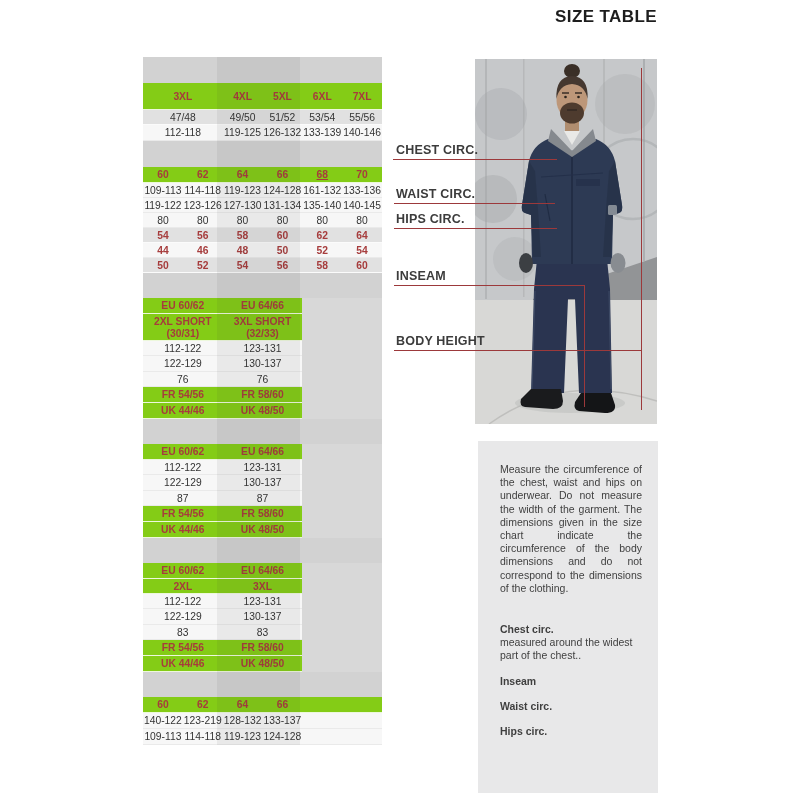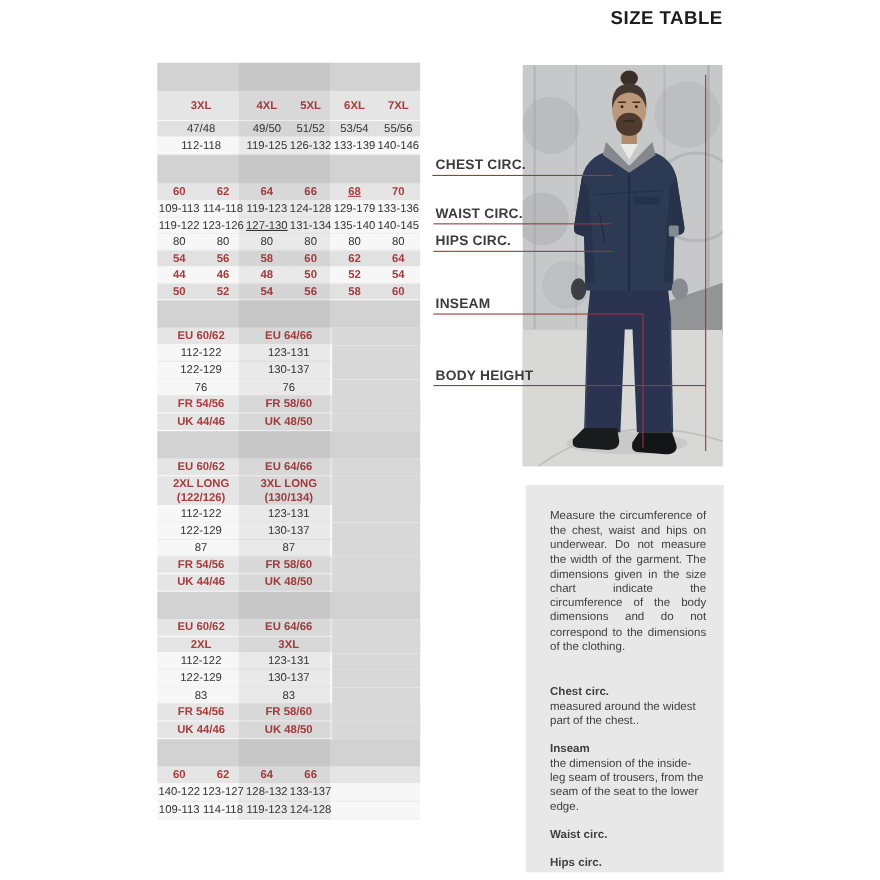--- a/index.html
+++ b/index.html
@@ -5,21 +5,21 @@
   html,body{margin:0;padding:0;background:#fff;}
   #app{position:relative;width:800px;height:800px;background:#ffffff;
        font-family:"Liberation Sans", sans-serif;overflow:hidden;}
 
   
   .table-wrap{position:absolute;left:143px;top:57px;width:239px;}
   .band-overlay{position:absolute;left:74px;top:0;bottom:0;width:83px;
                 background:rgba(60,60,60,0.07);pointer-events:none;z-index:2;}
   .trow{display:grid;grid-template-columns:repeat(6,1fr);position:relative;}
   .bg-sp{background:#d2d2d2;}
-  .bg-lab{background:#e5e5e5;}
+  .bg-lab{background:#84cc16;}
   .bg-lt{background:#f7f7f7;}
   .bg-alt{background:#e1e1e1;}
   .tcell{display:flex;align-items:center;justify-content:center;
          font-size:10.3px;line-height:11.5px;color:#333;text-align:center;
          white-space:pre-line;box-shadow:inset 0 -1px 0 rgba(255,255,255,.85);}
   .bg-lt .tcell{box-shadow:inset 0 -1px 0 rgba(0,0,0,.05);}
   .trow.red .tcell{color:#a63c3c;font-weight:700;}
   .tcell.void{background:#d8d8d8;box-shadow:none;}
 
   
@@ -91,27 +91,27 @@
           <div class="tcell" style="grid-column: span 1;">64</div>
           <div class="tcell" style="grid-column: span 1;">66</div>
           <div class="tcell" style="grid-column: span 1; text-decoration: underline;">68</div>
           <div class="tcell" style="grid-column: span 1;">70</div>
         </div>
         <div class="trow bg-lt" style="height: 15px;">
           <div class="tcell" style="grid-column: span 1;">109-113</div>
           <div class="tcell" style="grid-column: span 1;">114-118</div>
           <div class="tcell" style="grid-column: span 1;">119-123</div>
           <div class="tcell" style="grid-column: span 1;">124-128</div>
-          <div class="tcell" style="grid-column: span 1;">129-179</div>
+          <div class="tcell" style="grid-column: span 1;">161-132</div>
           <div class="tcell" style="grid-column: span 1;">133-136</div>
         </div>
         <div class="trow bg-lt" style="height: 15px;">
           <div class="tcell" style="grid-column: span 1;">119-122</div>
           <div class="tcell" style="grid-column: span 1;">123-126</div>
-          <div class="tcell" style="grid-column: span 1; text-decoration: underline;">127-130</div>
+          <div class="tcell" style="grid-column: span 1;">127-130</div>
           <div class="tcell" style="grid-column: span 1;">131-134</div>
           <div class="tcell" style="grid-column: span 1;">135-140</div>
           <div class="tcell" style="grid-column: span 1;">140-145</div>
         </div>
         <div class="trow bg-lt" style="height: 15px;">
           <div class="tcell" style="grid-column: span 1;">80</div>
           <div class="tcell" style="grid-column: span 1;">80</div>
           <div class="tcell" style="grid-column: span 1;">80</div>
           <div class="tcell" style="grid-column: span 1;">80</div>
           <div class="tcell" style="grid-column: span 1;">80</div>
@@ -140,20 +140,27 @@
           <div class="tcell" style="grid-column: span 1;">56</div>
           <div class="tcell" style="grid-column: span 1;">58</div>
           <div class="tcell" style="grid-column: span 1;">60</div>
         </div>
         <div class="trow bg-sp" style="height: 25px;"></div>
         <div class="trow bg-lab red" style="height: 16px;">
           <div class="tcell" style="grid-column: span 2;">EU 60/62</div>
           <div class="tcell" style="grid-column: span 2;">EU 64/66</div>
           <div class="tcell void" style="grid-column: span 2;"></div>
         </div>
+        <div class="trow bg-lab red" style="height: 27px;">
+          <div class="tcell" style="grid-column: span 2;">2XL SHORT
+(30/31)</div>
+          <div class="tcell" style="grid-column: span 2;">3XL SHORT
+(32/33)</div>
+          <div class="tcell void" style="grid-column: span 2;"></div>
+        </div>
         <div class="trow bg-lt" style="height: 15px;">
           <div class="tcell" style="grid-column: span 2;">112-122</div>
           <div class="tcell" style="grid-column: span 2;">123-131</div>
           <div class="tcell void" style="grid-column: span 2;"></div>
         </div>
         <div class="trow bg-lt" style="height: 16px;">
           <div class="tcell" style="grid-column: span 2;">122-129</div>
           <div class="tcell" style="grid-column: span 2;">130-137</div>
           <div class="tcell void" style="grid-column: span 2;"></div>
         </div>
@@ -169,27 +176,20 @@
         </div>
         <div class="trow bg-lab red" style="height: 16px;">
           <div class="tcell" style="grid-column: span 2;">UK 44/46</div>
           <div class="tcell" style="grid-column: span 2;">UK 48/50</div>
           <div class="tcell void" style="grid-column: span 2;"></div>
         </div>
         <div class="trow bg-sp" style="height: 25px;"></div>
         <div class="trow bg-lab red" style="height: 16px;">
           <div class="tcell" style="grid-column: span 2;">EU 60/62</div>
           <div class="tcell" style="grid-column: span 2;">EU 64/66</div>
-          <div class="tcell void" style="grid-column: span 2;"></div>
-        </div>
-        <div class="trow bg-lab red" style="height: 27px;">
-          <div class="tcell" style="grid-column: span 2;">2XL LONG
-(122/126)</div>
-          <div class="tcell" style="grid-column: span 2;">3XL LONG
-(130/134)</div>
           <div class="tcell void" style="grid-column: span 2;"></div>
         </div>
         <div class="trow bg-lt" style="height: 15px;">
           <div class="tcell" style="grid-column: span 2;">112-122</div>
           <div class="tcell" style="grid-column: span 2;">123-131</div>
           <div class="tcell void" style="grid-column: span 2;"></div>
         </div>
         <div class="trow bg-lt" style="height: 16px;">
           <div class="tcell" style="grid-column: span 2;">122-129</div>
           <div class="tcell" style="grid-column: span 2;">130-137</div>
@@ -249,21 +249,21 @@
         <div class="trow bg-sp" style="height: 25px;"></div>
         <div class="trow bg-lab red" style="height: 16px;">
           <div class="tcell" style="grid-column: span 1;">60</div>
           <div class="tcell" style="grid-column: span 1;">62</div>
           <div class="tcell" style="grid-column: span 1;">64</div>
           <div class="tcell" style="grid-column: span 1;">66</div>
           <div class="tcell" style="grid-column: span 2;"></div>
         </div>
         <div class="trow bg-lt" style="height: 16px;">
           <div class="tcell" style="grid-column: span 1;">140-122</div>
-          <div class="tcell" style="grid-column: span 1;">123-127</div>
+          <div class="tcell" style="grid-column: span 1;">123-219</div>
           <div class="tcell" style="grid-column: span 1;">128-132</div>
           <div class="tcell" style="grid-column: span 1;">133-137</div>
           <div class="tcell" style="grid-column: span 2;"></div>
         </div>
         <div class="trow bg-lt" style="height: 16px;">
           <div class="tcell" style="grid-column: span 1;">109-113</div>
           <div class="tcell" style="grid-column: span 1;">114-118</div>
           <div class="tcell" style="grid-column: span 1;">119-123</div>
           <div class="tcell" style="grid-column: span 1;">124-128</div>
           <div class="tcell" style="grid-column: span 2;"></div>
@@ -338,21 +338,20 @@
   <div class="vline vl-height"></div>
 
   <div class="info">
     <p class="intro">Measure the circumference of the chest, waist and hips on underwear. Do not measure the width of the garment. The dimensions given in the size chart indicate the circumference of the body dimensions and do not correspond to the dimensions of the clothing.</p>
     <div class="sec">
       <div class="term">Chest circ.</div>
       <div class="desc">measured around the widest part of the chest..</div>
     </div>
     <div class="sec">
       <div class="term">Inseam</div>
-      <div class="desc">the dimension of the inside-leg seam of trousers, from the seam of the seat to the lower edge.</div>
     </div>
     <div class="sec">
       <div class="term">Waist circ.</div>
     </div>
     <div class="sec">
       <div class="term">Hips circ.</div>
 
     </div>
   </div>
 

